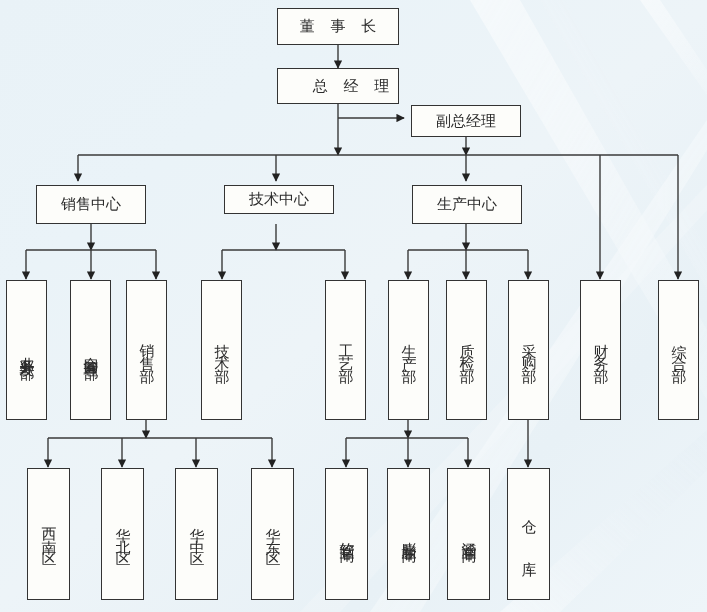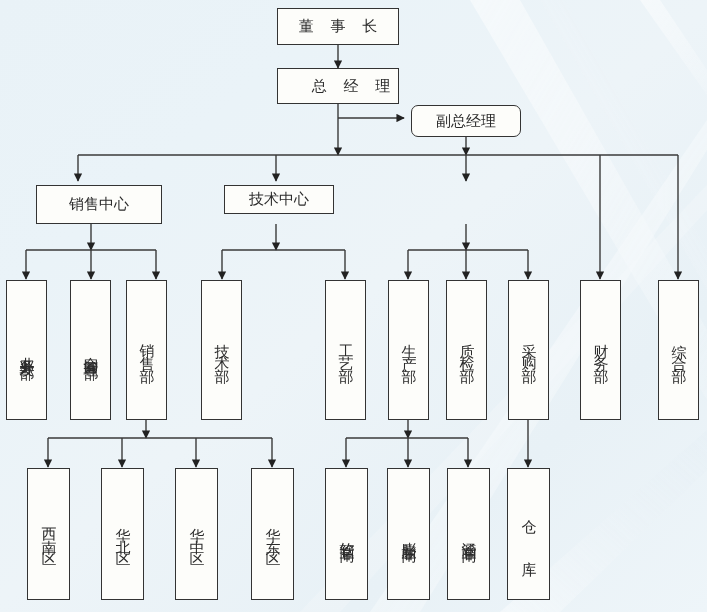--- a/index.html
+++ b/index.html
@@ -43,20 +43,21 @@
     color: #2b2b2b;
     display: flex;
     align-items: center;
     justify-content: center;
     text-align: center;
     line-height: 1.0;
   }
   .node.horiz {
     font-size: 15px;
     letter-spacing: 0px;
+    font-family: Liberation Serif, serif;
   }
   .node.horiz.wide-sp {
     letter-spacing: 6px;
     text-indent: 6px;
   }
   .node.vert {
     writing-mode: vertical-rl;
     text-orientation: upright;
     font-size: 15px;
     padding: 4px 0;
@@ -150,26 +151,27 @@
       <line x1="468" y1="438" x2="468" y2="467" marker-end="url(#arrow)"></line>
 
       <line x1="528" y1="420" x2="528" y2="467" marker-end="url(#arrow)"></line>
     </g>
   </svg>
 
   <div class="node horiz wide-sp" style="left:277px; top:8px; width:122px; height:37px;">董 事 长</div>
 
   <div class="node horiz wide-sp" style="left:277px; top:68px; width:122px; height:36px;padding-left:26px;">总 经 理</div>
 
-  <div class="node horiz" style="left:411px; top:105px; width:110px; height:32px;border-radius:7px;">副总经理</div>
-
-  <div class="node horiz" style="left:36px; top:185px; width:126px; height:39px;">销售中心</div>
+  <div class="node horiz" style="left:411px; top:105px; width:110px; height:32px;">副总经理</div>
+
+  <div class="node horiz" style="left:36px; top:185px; width:110px; height:39px;">销售中心</div>
 
   <div class="node horiz" style="left:224px; top:185px; width:110px; height:29px;">技术中心</div>
 
+  <div class="node horiz" style="left:412px; top:185px; width:110px; height:39px;">生产中心</div>
 
   <div class="node vert snug" style="left:6px; top:280px; width:41px; height:140px;">业务开发部</div>
 
   <div class="node vert snug" style="left:70px; top:280px; width:41px; height:140px;">合同管理部</div>
 
   <div class="node vert loose" style="left:126px; top:280px; width:41px; height:140px;">销售部</div>
 
   <div class="node vert loose" style="left:201px; top:280px; width:41px; height:140px;">技术部</div>
 
   <div class="node vert loose" style="left:325px; top:280px; width:41px; height:140px;">工艺部</div>

